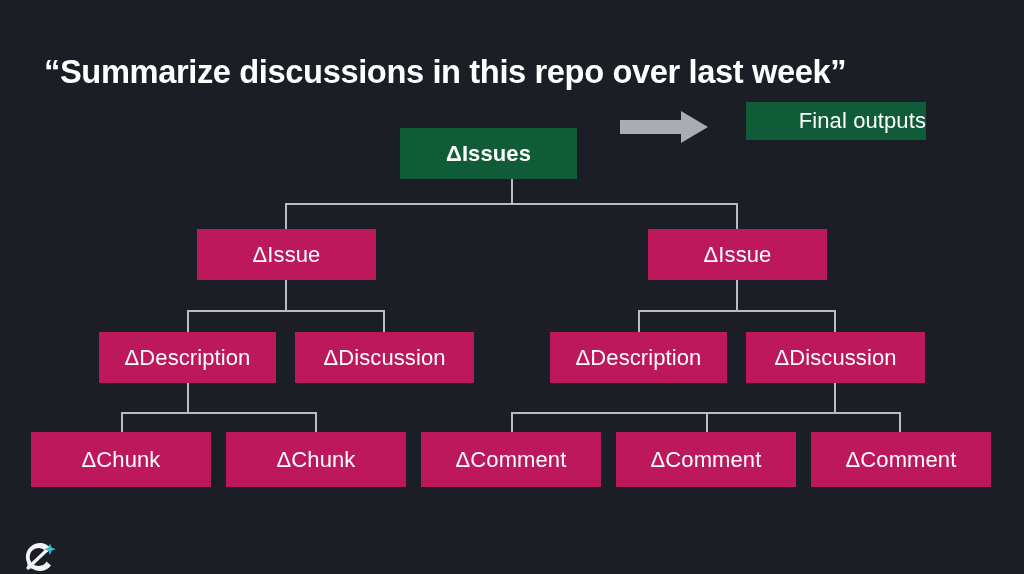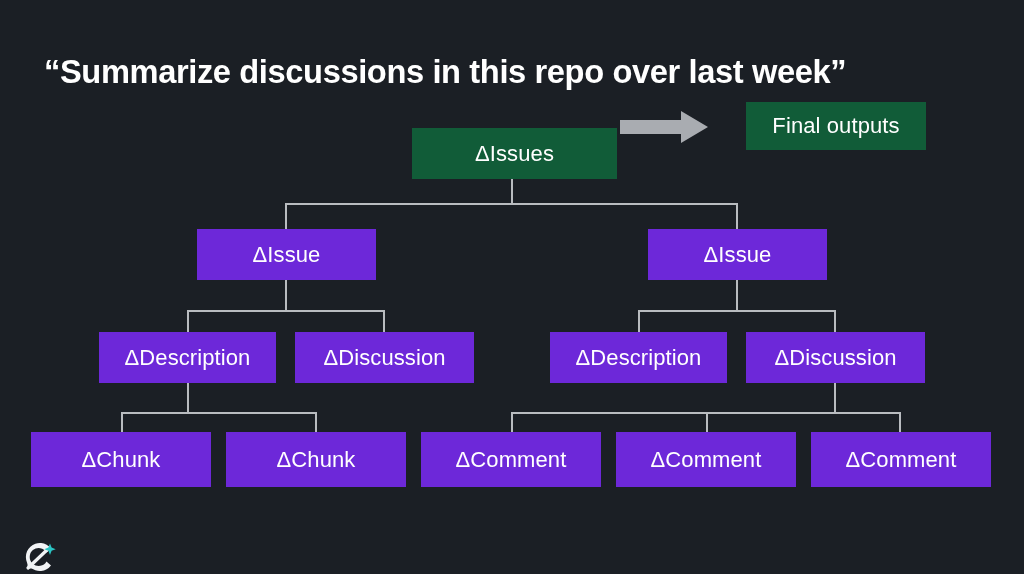--- a/index.html
+++ b/index.html
@@ -35,21 +35,21 @@
     align-items: center;
     justify-content: center;
     color: #ffffff;
     font-family: "Liberation Sans", sans-serif;
     font-size: 22px;
     line-height: 1;
     letter-spacing: 0.1px;
     box-sizing: border-box;
   }
   .node.dark  { background: #115c38; }
-  .node.bright{ background: #6d28d9; }
+  .node.bright{ background: #be185d; }
   .conn {
     position: absolute;
     background: #b9bcc0;
   }
   .conn.v { width: 2px; }
   .conn.h { height: 2px; }
   #arrow {
     position: absolute;
     left: 620px;
     top: 92px;
@@ -70,21 +70,21 @@
 <div id="slide">
 
   <div id="title">“Summarize discussions in this repo over last week”</div>
 
   <div id="arrow">
     <svg width="88" height="32" viewBox="0 0 88 32" xmlns="http://www.w3.org/2000/svg">
       <polygon points="0,9 61,9 61,0 88,16 61,32 61,23 0,23" fill="#a9acb1"></polygon>
     </svg>
   </div>
 
-  <div class="node dark" style="left:746px; top:83px; width:180px; height:48px;">
+  <div class="node dark" style="left:746px; top:83px; width:180px; height:38px;justify-content:flex-end;">
     <span>Final outputs</span>
   </div>
 
   <div class="conn v" style="left:511px; top:160px; height:25px;"></div>
 
   <div class="conn h" style="left:285px; top:184px; width:453px;"></div>
 
   <div class="conn v" style="left:285px; top:184px; height:27px;"></div>
   <div class="conn v" style="left:736px; top:184px; height:27px;"></div>
 
@@ -102,21 +102,21 @@
   <div class="conn h" style="left:121px; top:393px; width:196px;"></div>
   <div class="conn v" style="left:121px; top:393px; height:20px;"></div>
   <div class="conn v" style="left:315px; top:393px; height:20px;"></div>
 
   <div class="conn v" style="left:834px; top:364px; height:30px;"></div>
   <div class="conn h" style="left:511px; top:393px; width:390px;"></div>
   <div class="conn v" style="left:511px; top:393px; height:20px;"></div>
   <div class="conn v" style="left:706px; top:393px; height:20px;"></div>
   <div class="conn v" style="left:899px; top:393px; height:20px;"></div>
 
-  <div class="node dark" style="left:412px; top:109px; width:205px; height:51px;">
+  <div class="node dark" style="left:400px; top:109px; width:177px; height:51px;font-weight:bold;">
     <span>ΔIssues</span>
   </div>
 
   <div class="node bright" style="left:197px; top:210px; width:179px; height:51px;">
     <span>ΔIssue</span>
   </div>
   <div class="node bright" style="left:648px; top:210px; width:179px; height:51px;">
     <span>ΔIssue</span>
   </div>
 

